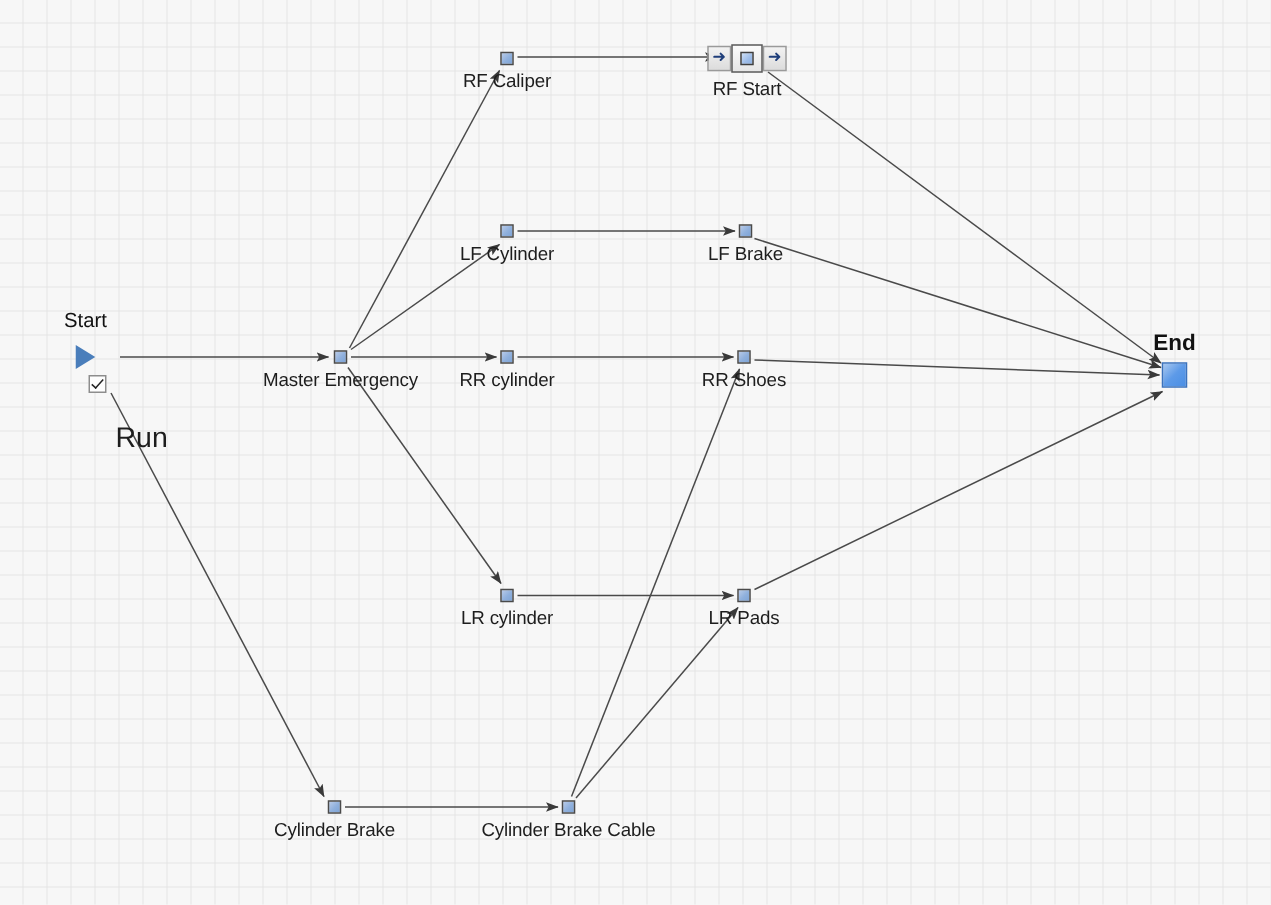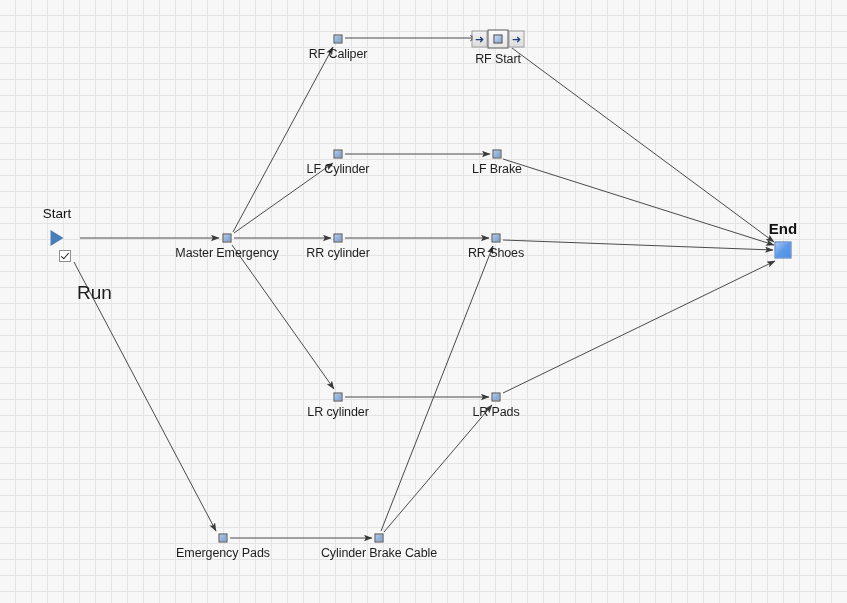--- a/index.html
+++ b/index.html
@@ -213,20 +213,20 @@
       <div class="node" style="left: 338px; top: 397px;">
         <span class="node-box"></span>
         <span class="node-label">LR cylinder</span>
       </div>
       <div class="node" style="left: 496px; top: 397px;">
         <span class="node-box"></span>
         <span class="node-label">LR Pads</span>
       </div>
       <div class="node" style="left: 223px; top: 538px;">
         <span class="node-box"></span>
-        <span class="node-label">Emergency Pads</span>
+        <span class="node-label">Cylinder Brake</span>
       </div>
       <div class="node" style="left: 379px; top: 538px;">
         <span class="node-box"></span>
         <span class="node-label">Cylinder Brake Cable</span>
       </div>
     </div>
 </div>
 
 </body></html>

